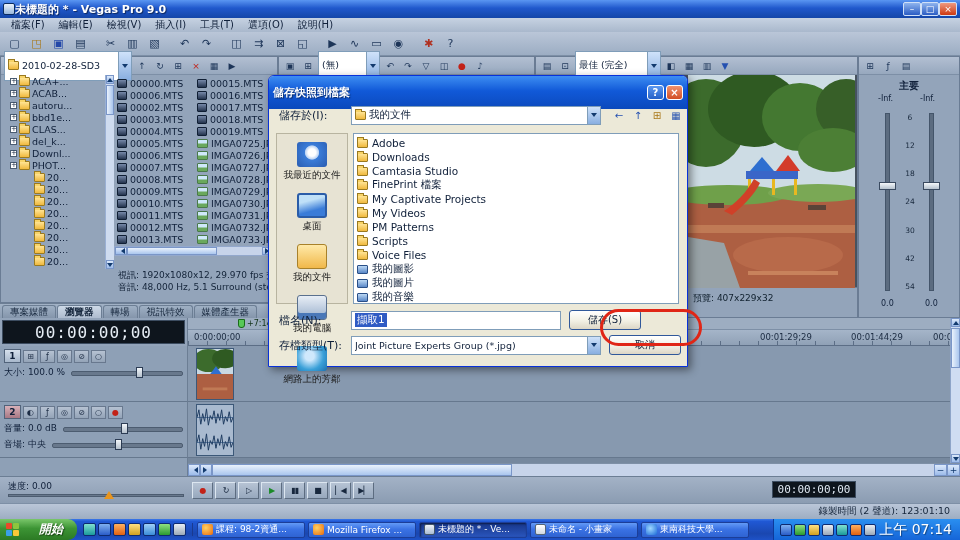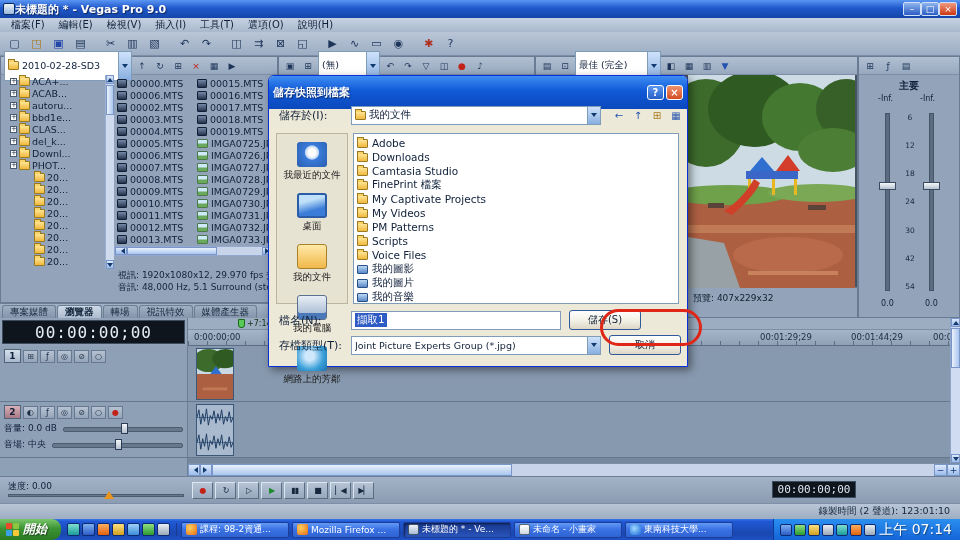--- a/index.html
+++ b/index.html
@@ -140,21 +140,21 @@
 .rate-thumb{position:absolute;left:104px;top:9px;width:0;height:0;border:5px solid transparent;border-bottom:8px solid #e8951e}
 .transbtns{position:absolute;left:192px;top:5px;display:flex;gap:2px}
 .trbtn{width:21px;height:17px;background:linear-gradient(#b6c3d4,#97a8bd);border:1px solid;border-color:#dce6f0 #5c6c80 #5c6c80 #dce6f0;font-size:8px;display:flex;align-items:center;justify-content:center;color:#18283e;letter-spacing:-1px}
 .endtc{position:absolute;left:772px;top:4px;width:84px;height:17px;background:#0e151d;border:1px solid #3c4c60;color:#dfe8f2;font-family:"DejaVu Sans Mono",monospace;font-size:11px;display:flex;align-items:center;justify-content:center}
 
 
 .statusbar{left:0;top:503px;width:960px;height:16px;background:linear-gradient(#bac6d8,#9dadc2);border-top:1px solid #7d8fa6;display:flex;align-items:center;justify-content:flex-end;padding-right:10px;font-size:9.5px;color:#15253a}
 
 
 .taskbar{left:0;top:519px;width:960px;height:21px;background:linear-gradient(#3a77e8,#2058d4 12%,#1a47b0 70%,#1e52c8);display:flex;align-items:center;z-index:20}
-.start{height:21px;padding:0 14px 0 6px;display:flex;align-items:center;gap:4px;background:linear-gradient(#79c66a,#3c9434 45%,#2c7a24);border-radius:0 9px 9px 0;color:#fff;font-weight:bold;font-style:italic;font-size:12px;text-shadow:1px 1px 1px rgba(0,0,0,.5);flex:none}
+.start{height:21px;padding:0 14px 0 6px;display:flex;align-items:center;gap:20px;background:linear-gradient(#79c66a,#3c9434 45%,#2c7a24);border-radius:0 9px 9px 0;color:#fff;font-weight:bold;font-style:italic;font-size:12px;text-shadow:1px 1px 1px rgba(0,0,0,.5);flex:none}
 .flag{width:13px;height:13px;display:grid;grid-template-columns:6px 6px;grid-template-rows:6px 6px;gap:1px}
 .flag i{border-radius:1px}
 .flag i:nth-child(1){background:#e84a2a}.flag i:nth-child(2){background:#8cc63e}.flag i:nth-child(3){background:#3aa0e8}.flag i:nth-child(4){background:#f8c838}
 .qlaunch{display:flex;gap:2px;padding:0 6px;border-right:1px solid #1a3a90;align-items:center;flex:none}
 .qlicon{width:13px;height:13px;border-radius:2px;border:1px solid #0d2a70}
 .tasks{flex:1;display:flex;gap:3px;padding:0 4px;align-items:center;overflow:hidden}
 .task{width:108px;height:16px;background:linear-gradient(#639af6,#3a72e4 45%,#2f63d2);border:1px solid #1c3e98;border-radius:2px;display:flex;align-items:center;gap:3px;padding:0 4px;color:#fff;font-size:9.5px;flex:none}
 .task.active{background:linear-gradient(#17368a,#2a55bc);box-shadow:inset 1px 1px 2px rgba(0,0,0,.5)}
 .task .tlabel{white-space:nowrap;overflow:hidden}
 .ticon{width:11px;height:11px;border-radius:2px;flex:none}
@@ -721,20 +721,26 @@
             <i>◎</i>
           </span>
           <span class="thbtn">
             <i>⊘</i>
           </span>
           <span class="thbtn">
             <i>○</i>
           </span>
         </span>
     </div>
+    <div class="row">
+      <span class="tlabel">大小: 100.0 %</span>
+      <span class="hslider">
+          <span class="hthumbv" style="left:58%"></span>
+        </span>
+    </div>
   </div>
 
   <div class="thdr t2 abs">
     <div class="row">
       <span class="tnum">2</span>
       <span class="icongroup">
 
       <span class="thbtn">
             <i>◐</i>
           </span>

